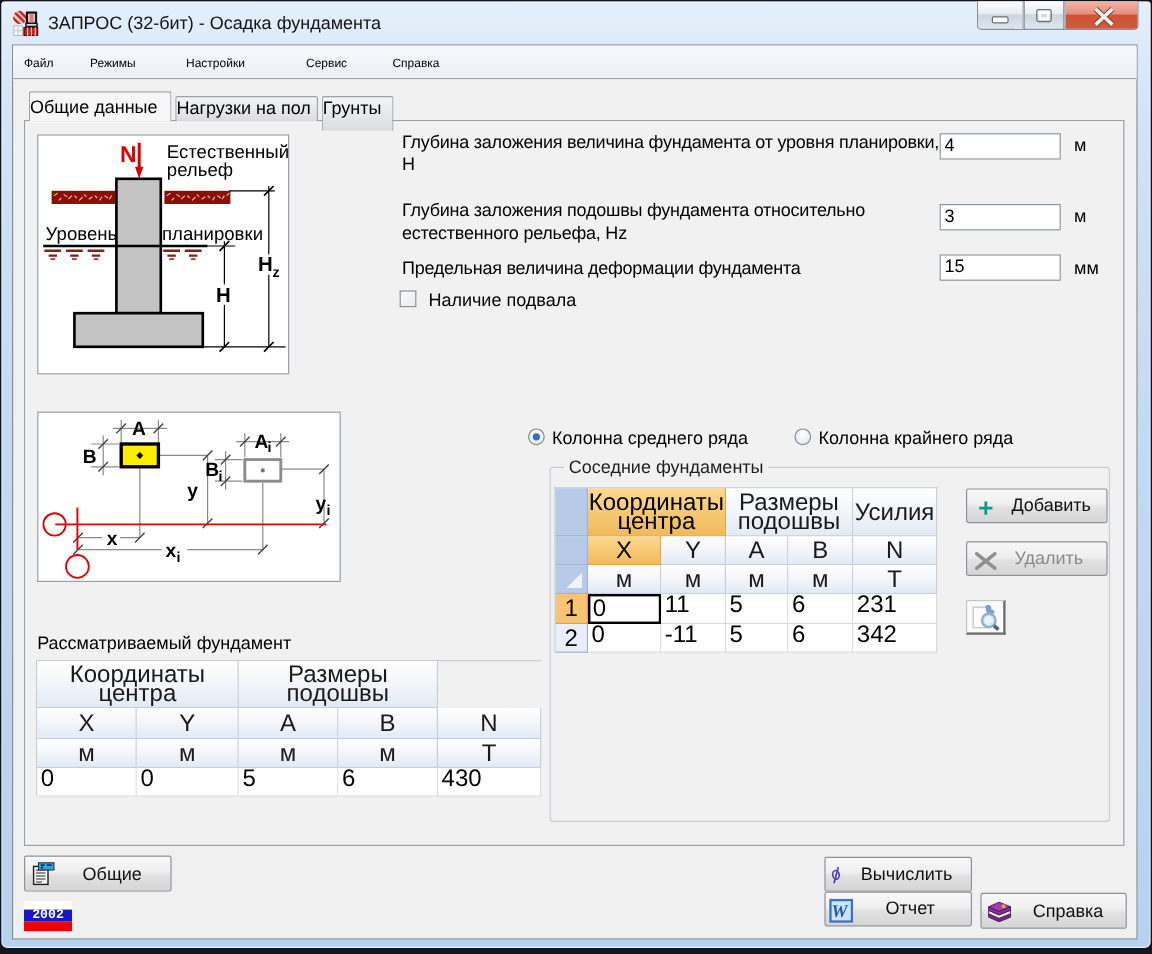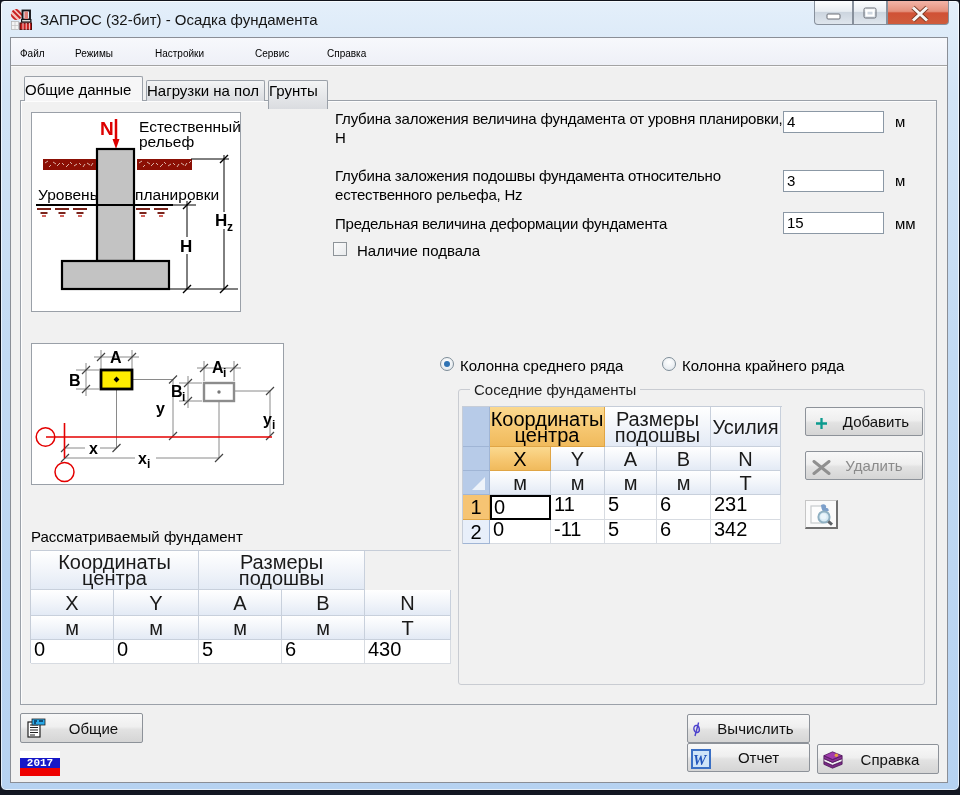--- a/index.html
+++ b/index.html
@@ -322,15 +322,15 @@
 <path d="M3 11 L12 15 L22 11 L22 14 L12 18 L3 14 Z" fill="#7a2a86" stroke="#4a1456" stroke-width="0.8"></path>
 <path d="M3 8 L12 12 L22 8 L22 11 L12 15 L3 11 Z" fill="#f0eef2" stroke="#4a1456" stroke-width="0.8"></path>
 <path d="M3 5 L12 9 L22 5 L22 8 L12 12 L3 8 Z" fill="#8a3296" stroke="#4a1456" stroke-width="0.8"></path>
 <path d="M3 5 L12 1 L22 5 L12 9 Z" fill="#a13cae" stroke="#4a1456" stroke-width="0.8"></path>
 <circle cx="16" cy="4.5" r="1.8" fill="#e8a23c"></circle>
 </svg>
   </div>
 
 <div class="abs" style="left:20px;top:751px;width:40px;height:25px">
 <div class="abs" style="left:0;top:0;width:40px;height:7px;background:#fff"></div>
-<div class="abs" style="left:0;top:7px;width:40px;height:10px;background:#1618c8;color:#fff;font-size:11px;font-weight:bold;text-align:center;line-height:10px;font-family:'Liberation Mono',monospace">2017</div>
+<div class="abs" style="left:0;top:7px;width:40px;height:10px;background:#1618c8;color:#fff;font-size:11px;font-weight:bold;text-align:center;line-height:10px;font-family:'Liberation Mono',monospace">2002</div>
 <div class="abs" style="left:0;top:17px;width:40px;height:8px;background:#ee0000"></div>
 </div>
 
 </body></html>

